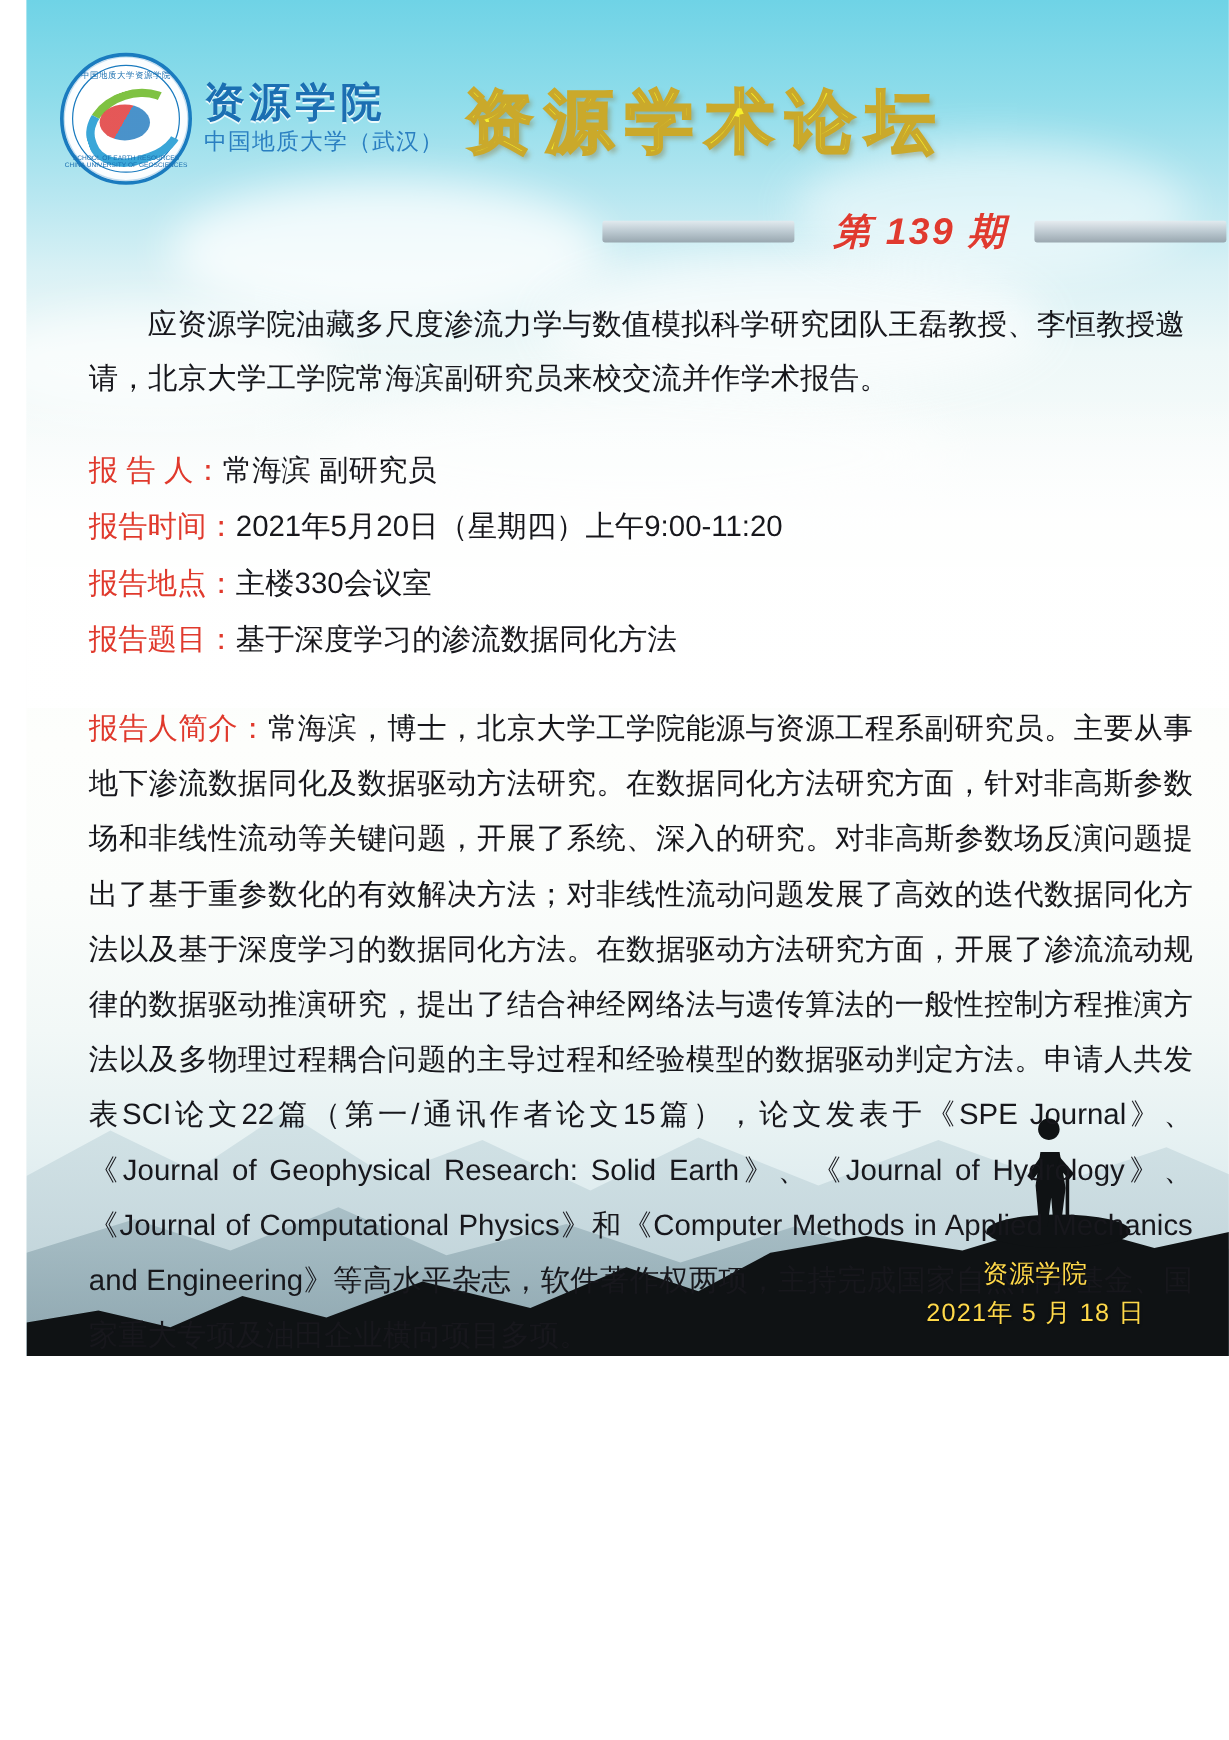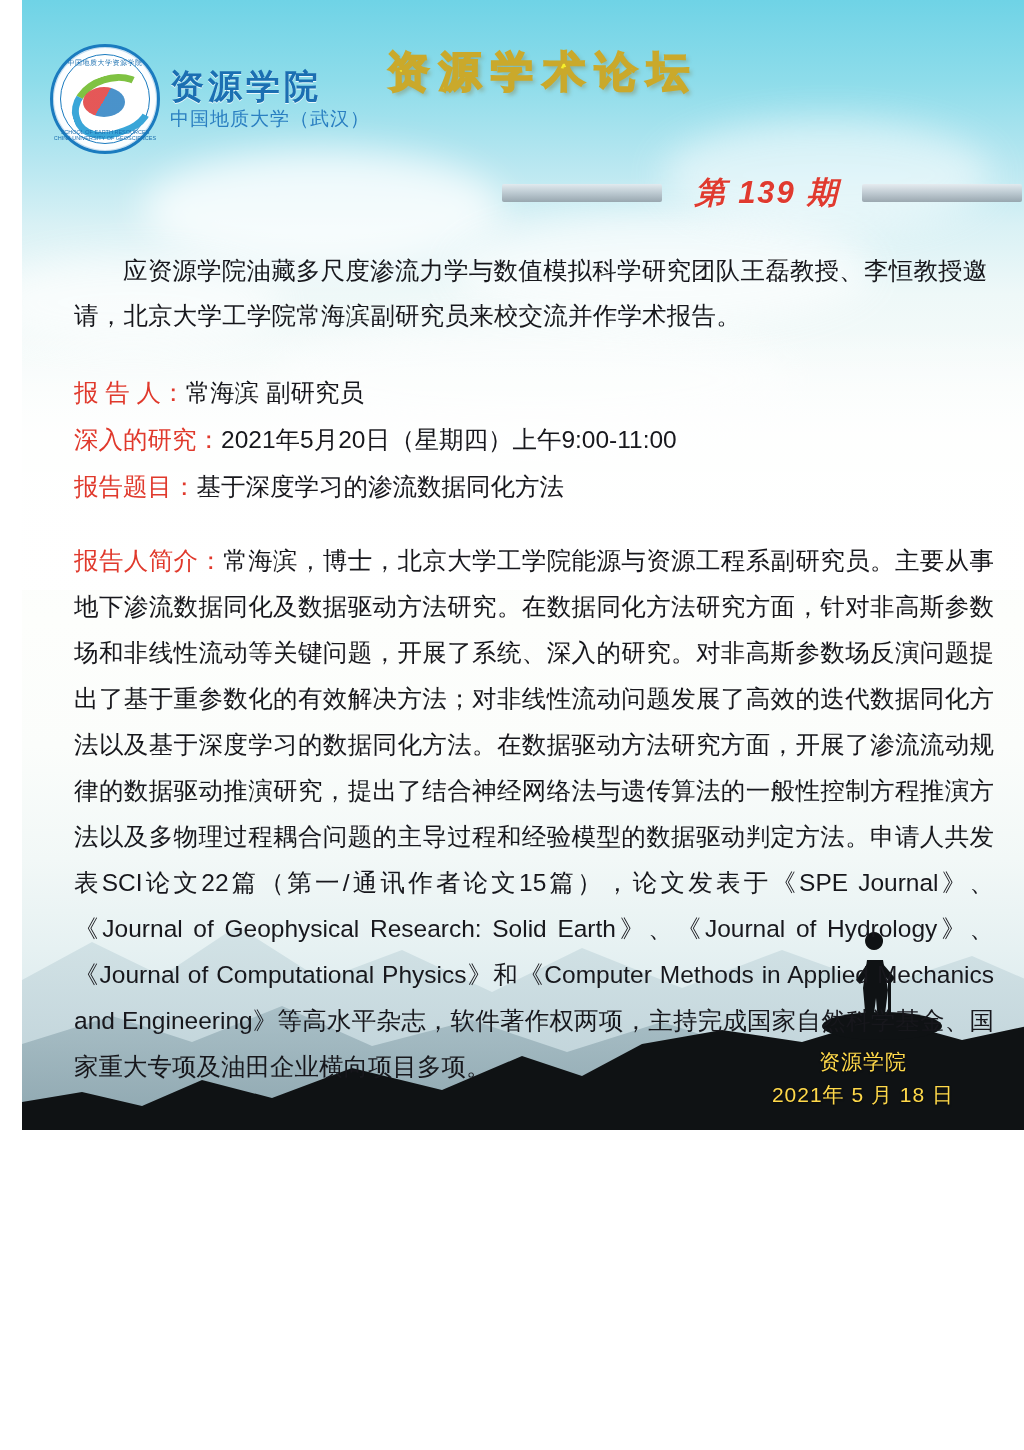--- a/index.html
+++ b/index.html
@@ -126,22 +126,22 @@
   .logo-text .sub {
     font-size: 19px;
     color: #2a7fc1;
     letter-spacing: 1px;
     margin-top: 4px;
   }
 
   .main-title {
     position: absolute;
     left: 365px;
-    top: 44px;
-    font-size: 42px;
+    top: 64px;
+    font-size: 57px;
     font-weight: bold;
     letter-spacing: 10px;
     color: #f6ef2a;
     -webkit-text-stroke: 2px #caa92b;
     text-shadow: 3px 3px 4px rgba(120,90,10,.35);
     white-space: nowrap;
   }
 
   .issue-bar {
     position: absolute;
@@ -293,22 +293,26 @@
   <div class="content">
 
     <div class="intro">应资源学院油藏多尺度渗流力学与数值模拟科学研究团队王磊教授、李恒教授邀请，北京大学工学院常海滨副研究员来校交流并作学术报告。</div>
 
     <div class="meta">
       <div class="meta-row">
         <span class="meta-label">报 告 人：</span>
         <span class="meta-value">常海滨 副研究员</span>
       </div>
       <div class="meta-row">
-        <span class="meta-label">深入的研究：</span>
-        <span class="meta-value">2021年5月20日（星期四）上午9:00-11:00</span>
+        <span class="meta-label">报告时间：</span>
+        <span class="meta-value">2021年5月20日（星期四）上午9:00-11:20</span>
+      </div>
+      <div class="meta-row">
+        <span class="meta-label">报告地点：</span>
+        <span class="meta-value">主楼330会议室</span>
       </div>
       <div class="meta-row">
         <span class="meta-label">报告题目：</span>
         <span class="meta-value">基于深度学习的渗流数据同化方法</span>
       </div>
     </div>
 
     <div class="bio">
       <span class="bio-label">报告人简介：</span><span class="bio-text">常海滨，博士，北京大学工学院能源与资源工程系副研究员。主要从事地下渗流数据同化及数据驱动方法研究。在数据同化方法研究方面，针对非高斯参数场和非线性流动等关键问题，开展了系统、深入的研究。对非高斯参数场反演问题提出了基于重参数化的有效解决方法；对非线性流动问题发展了高效的迭代数据同化方法以及基于深度学习的数据同化方法。在数据驱动方法研究方面，开展了渗流流动规律的数据驱动推演研究，提出了结合神经网络法与遗传算法的一般性控制方程推演方法以及多物理过程耦合问题的主导过程和经验模型的数据驱动判定方法。申请人共发表SCI论文22篇（第一/通讯作者论文15篇），论文发表于《SPE Journal》、《Journal of Geophysical Research: Solid Earth》、《Journal of Hydrology》、《Journal of Computational Physics》和《Computer Methods in Applied Mechanics and Engineering》等高水平杂志，软件著作权两项，主持完成国家自然科学基金、国家重大专项及油田企业横向项目多项。</span>
     </div>

